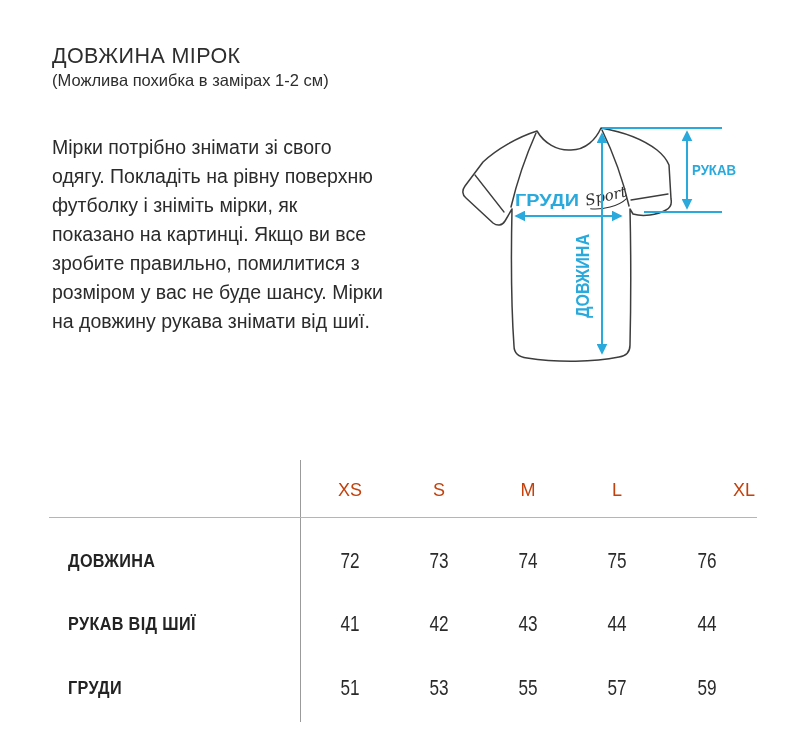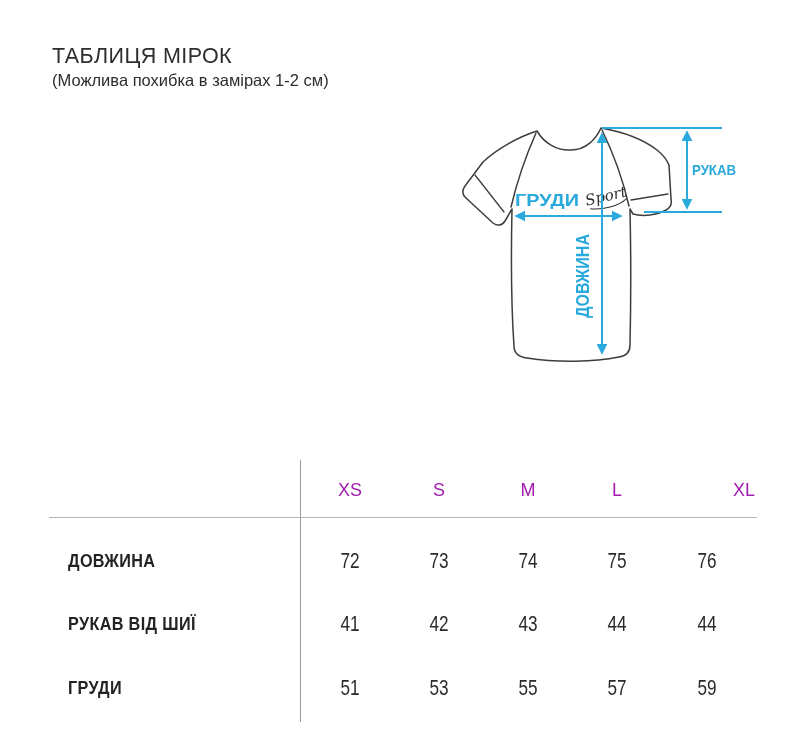--- a/index.html
+++ b/index.html
@@ -11,42 +11,49 @@
   .title { left:52px; top:44px; font-size:21.5px; letter-spacing:0.4px; color:#2d2d2d; }
   .subtitle { left:52px; top:71px; font-size:16.5px; color:#2d2d2d; }
   .instructions {
     left:52px; top:133px; width:430px; font-size:19.5px; line-height:29px;
     color:#2b2b2b; white-space:pre-line;
   }
   
   .vline { left:300px; top:460px; width:1px; height:262px; background:#9b9b9b; }
   .hline { left:49px; top:517px; width:708px; height:1px; background:#b5b5b5; }
   .th {
-    top:480px; height:20px; line-height:20px; font-size:18px; color:#a21caf;
+    top:480px; height:20px; line-height:20px; font-size:18px; color:#c2410c;
     transform:translateX(-50%); white-space:nowrap;
   }
   .rowlabel {
     left:68px; height:22px; line-height:22px; font-size:18px; font-weight:600;
     letter-spacing:0.4px; color:#232323; transform-origin:left center;
     transform:scaleX(0.9); white-space:nowrap;
   }
   .num {
     height:22px; line-height:22px; font-size:22px; color:#2a2a2a;
     transform:translateX(-50%) scaleX(0.78); white-space:nowrap;
   }
   .dlabel { font-family:"Liberation Sans", sans-serif; font-weight:bold; }
 </style>
 </head>
 <body>
 
 <div class="canvas">
 
-  <div class="abs title">ТАБЛИЦЯ МІРОК</div>
+  <div class="abs title">ДОВЖИНА МІРОК</div>
   <div class="abs subtitle">(Можлива похибка в замірах 1-2 см)</div>
 
+  <div class="abs instructions">Мірки потрібно знімати зі свого
+одягу. Покладіть на рівну поверхню
+футболку і зніміть мірки, як
+показано на картинці. Якщо ви все
+зробите правильно, помилитися з
+розміром у вас не буде шансу. Мірки
+на довжину рукава знімати від шиї.</div>
 
   <svg class="abs" style="left:440px; top:105px;" width="350" height="285" viewBox="0 0 350 285">
     <defs>
       <marker id="arr" viewBox="0 0 10 10" refX="8.5" refY="5" markerWidth="5.5" markerHeight="5.5" orient="auto-start-reverse">
         <path d="M0,0 L10,5 L0,10 z" fill="#29a9dc"></path>
       </marker>
     </defs>
 
     <g fill="none" stroke="#3d3d3d" stroke-width="1.5" stroke-linejoin="round" stroke-linecap="round">
       <path d="M 97,26 C 78,32 57,44 43,57 L 25,81 C 22,85 22,90 26,93 L 53,118

